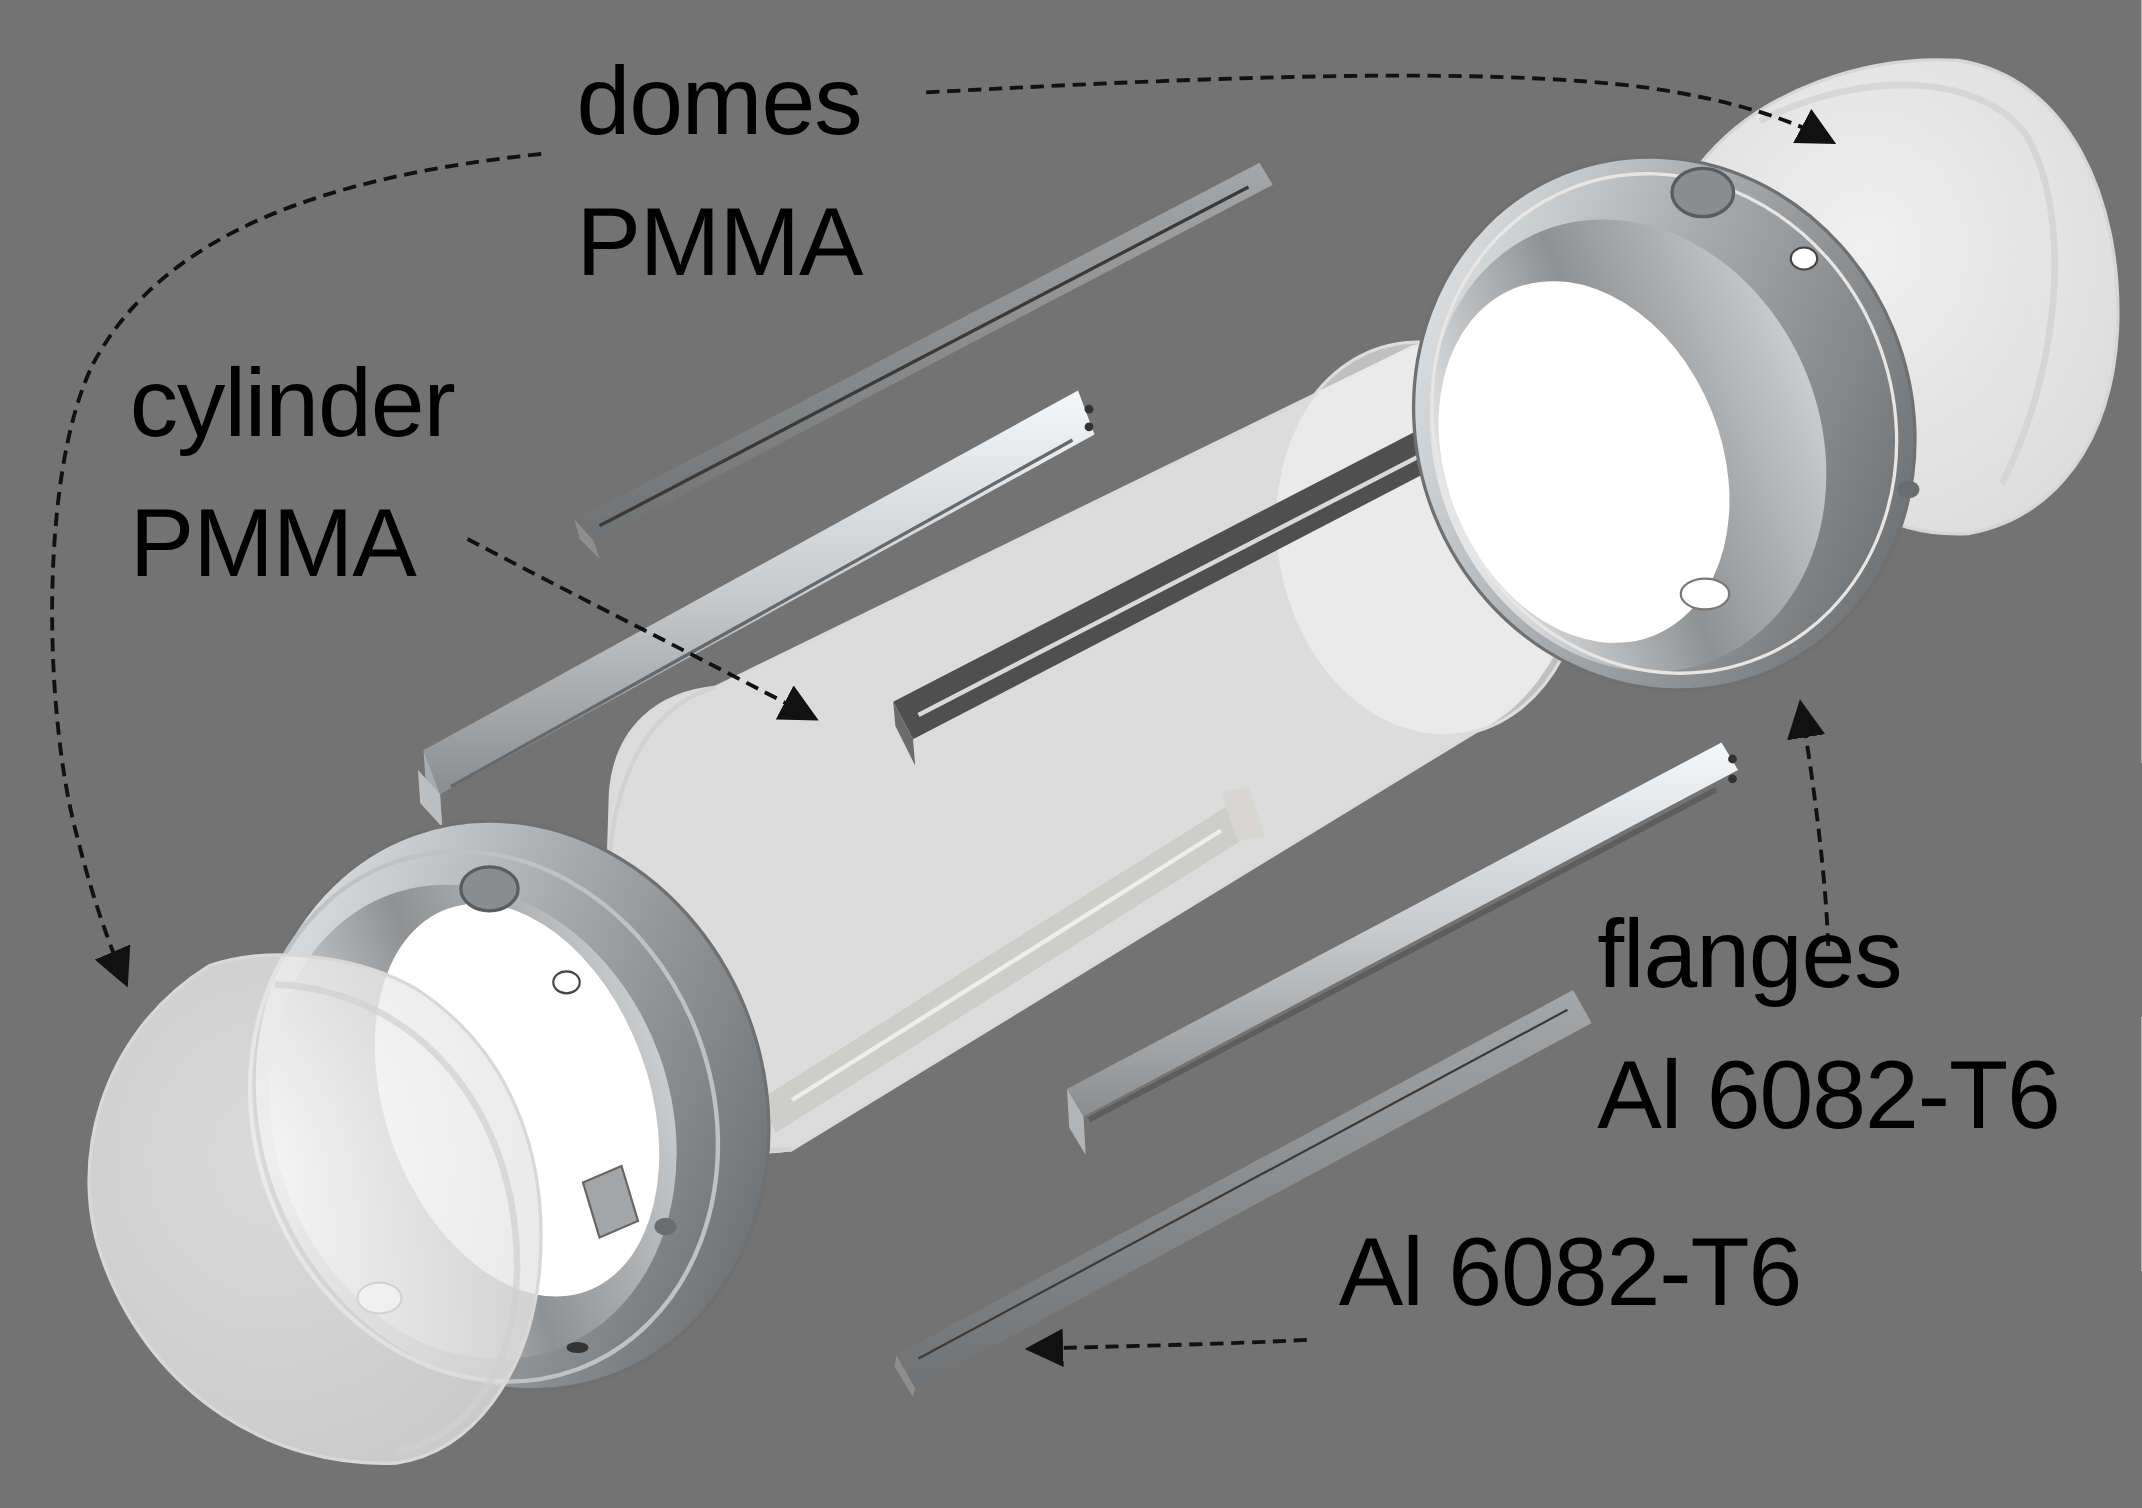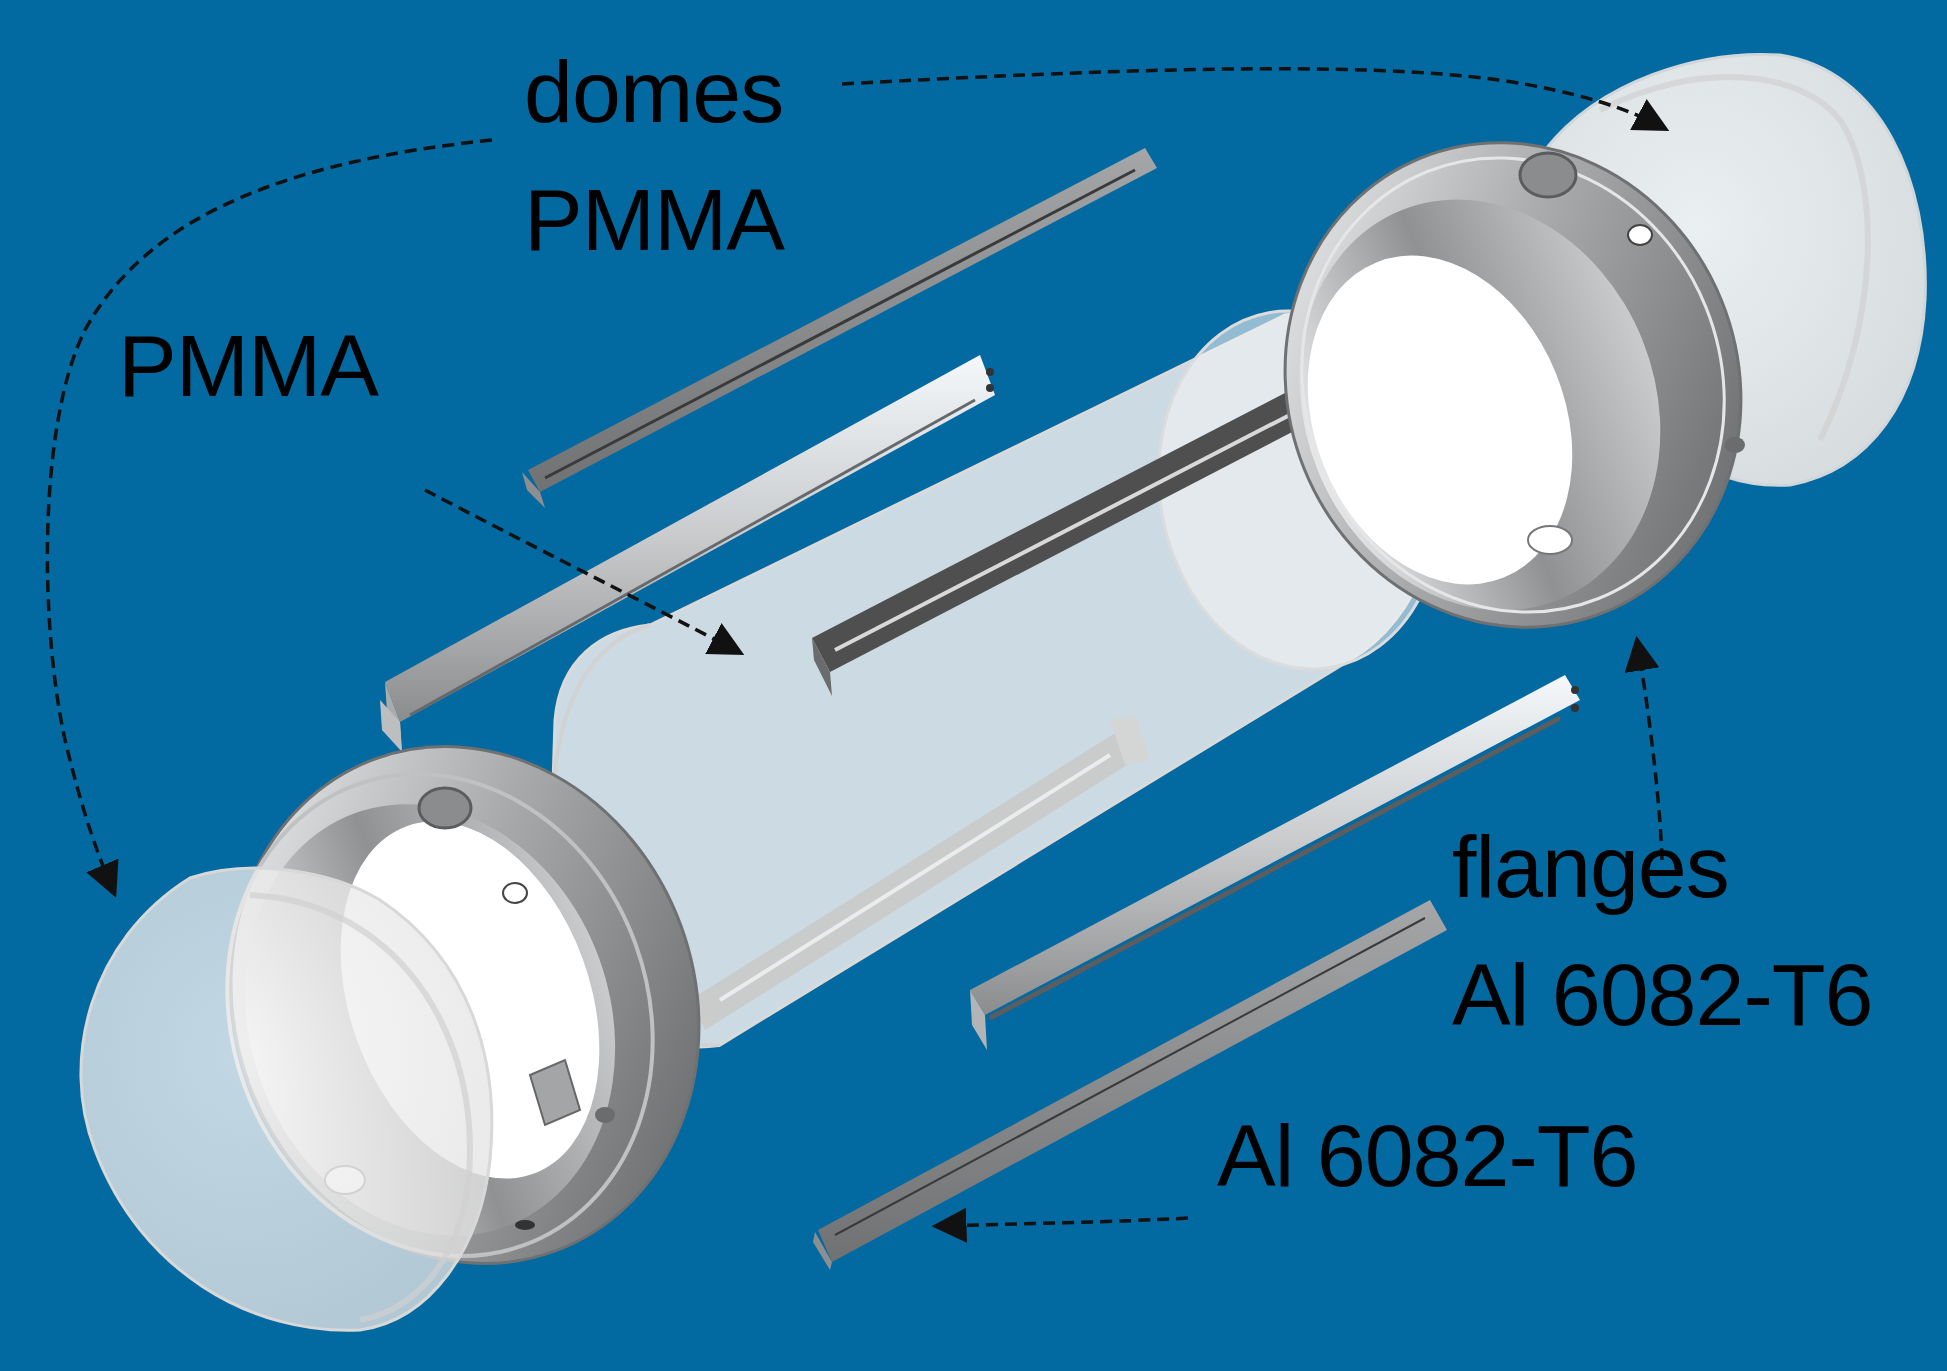--- a/index.html
+++ b/index.html
@@ -1,21 +1,21 @@
 <!DOCTYPE html>
 <html><head>
 <meta charset="utf-8">
 <style>
   html, body { margin: 0; padding: 0; background: #ffffff; }
   #stage {
     position: relative;
     width: 1947px;
     height: 1371px;
     overflow: hidden;
-    background: #0369a1;
+    background: #737373;
   }
   #art { position: absolute; left: 0; top: 0; }
   .label {
     position: absolute;
     font-family: "Liberation Sans", "DejaVu Sans", sans-serif;
     font-size: 88px;
     line-height: 128px;
     color: #000000;
     white-space: nowrap;
     letter-spacing: -1px;
@@ -148,20 +148,21 @@
       <path d="M1188,1218 C1120,1222 1010,1224 942,1226" marker-end="url(#arrowhead)"></path>
     </g>
   </svg>
 
   <div class="label" style="left:524px; top:28px;">
     <span class="line">domes</span>
     <span class="line">PMMA</span>
   </div>
 
   <div class="label" style="left:118px; top:302px;">
+    <span class="line">cylinder</span>
     <span class="line">PMMA</span>
   </div>
 
   <div class="label" style="left:1452px; top:803px;">
     <span class="line">flanges</span>
     <span class="line">Al 6082-T6</span>
   </div>
 
   <div class="label" style="left:1217px; top:1092px;">
     <span class="line">Al 6082-T6</span>

